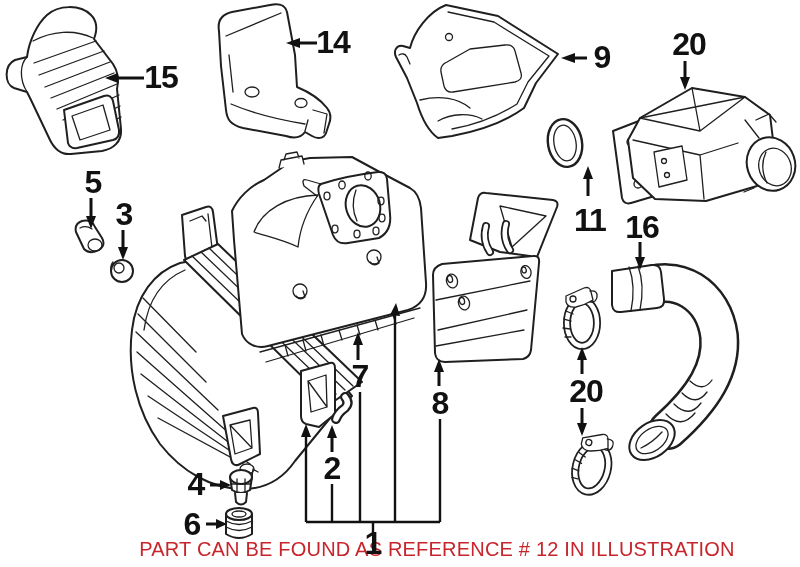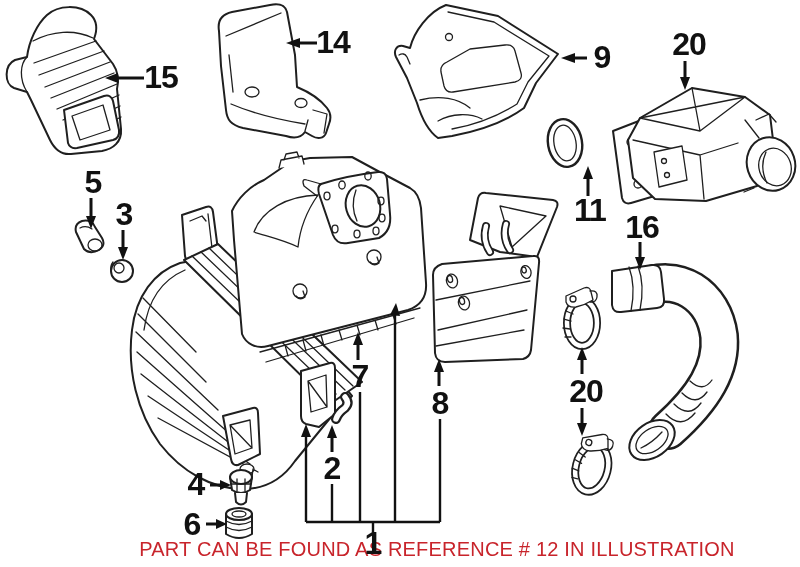--- a/index.html
+++ b/index.html
@@ -280,21 +280,21 @@
         <polygon class="head" points="396,303 390,315 400,316"></polygon>
     <path class="cline" d="M 332 484 L 332 522 M 360 392 L 360 522 M 440 419 L 440 522"></path>
     <path class="cline" d="M 306 522 L 440 522 M 373 522 L 373 532"></path>
   </g>
 </svg>
 
 <div class="callout" style="left:161px;top:77px">15</div>
 <div class="callout" style="left:333px;top:42px">14</div>
 <div class="callout" style="left:602px;top:57px">9</div>
 <div class="callout" style="left:689px;top:44px">20</div>
-<div class="callout" style="left:590px;top:210px">11</div>
+<div class="callout" style="left:590px;top:220px">11</div>
 <div class="callout" style="left:642px;top:227px">16</div>
 <div class="callout" style="left:586px;top:391px">20</div>
 <div class="callout" style="left:93px;top:182px">5</div>
 <div class="callout" style="left:124px;top:214px">3</div>
 <div class="callout" style="left:360px;top:376px">7</div>
 <div class="callout" style="left:332px;top:468px">2</div>
 <div class="callout" style="left:440px;top:403px">8</div>
 <div class="callout" style="left:196px;top:484px">4</div>
 <div class="callout" style="left:192px;top:524px">6</div>
 <div class="callout" style="left:373px;top:543px">1</div>

